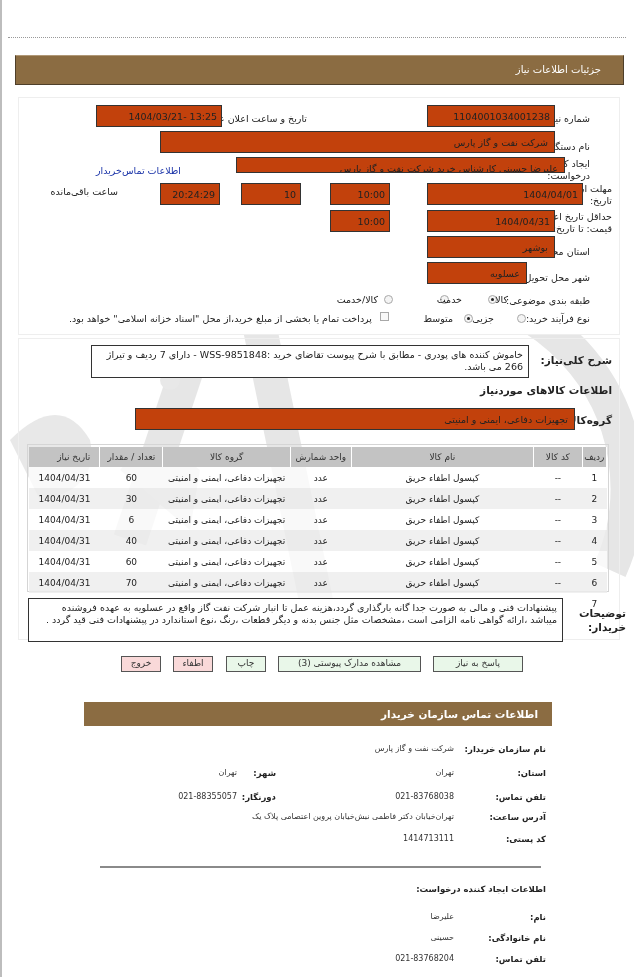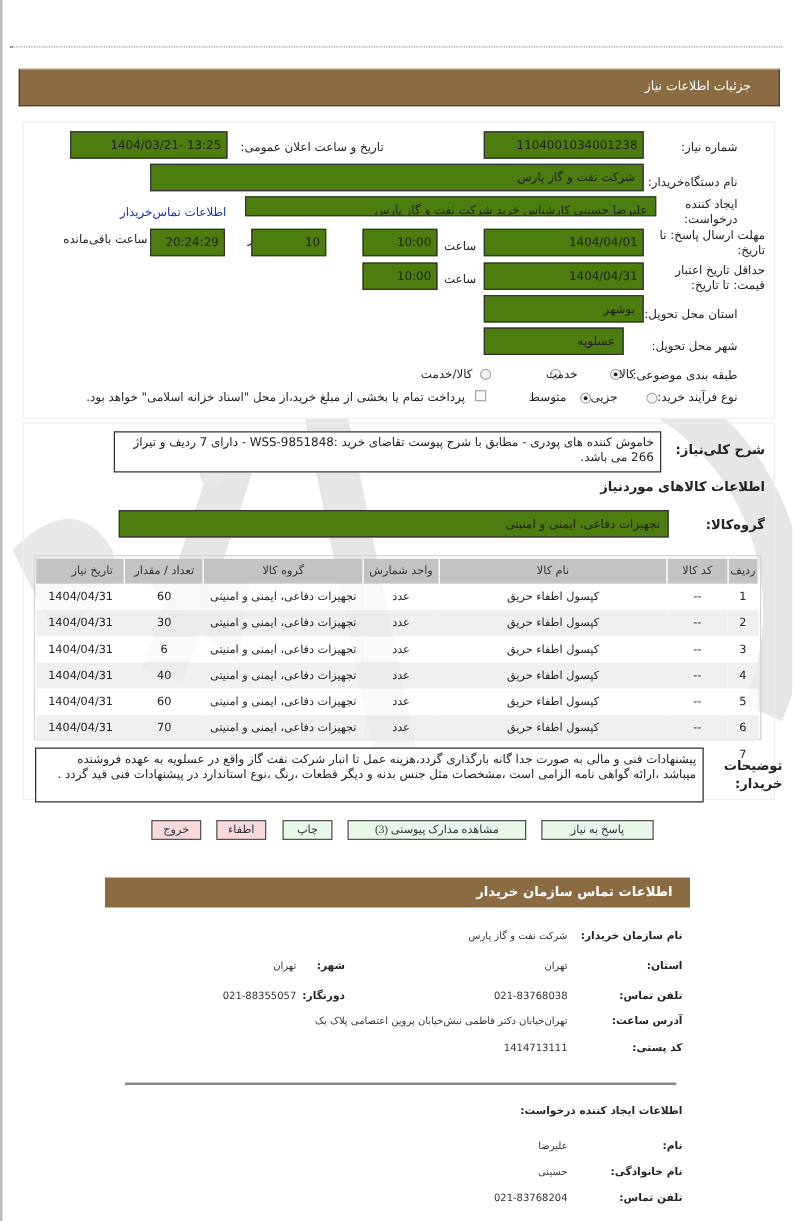--- a/index.html
+++ b/index.html
@@ -12,39 +12,39 @@
   .watermark { position: absolute; left: 0; top: 240px; width: 634px; height: 440px; pointer-events: none; z-index: 0; }
 
   .header-bar { position: absolute; left: 15px; top: 55px; width: 609px; height: 30px; background: #8b6c42; border: 1px solid #4e3f2a; border-top-color: #b09877; color: #fff; font-size: 10px; line-height: 28px; padding-right: 22px; }
 
   .panel { position: absolute; left: 18px; width: 602px; background: #fff; border: 1px solid #eeeeee; z-index: 1; }
   .panel.p1 { top: 97px; height: 238px; }
   .panel.p2 { top: 338px; height: 302px; background: transparent; }
 
   .lbl { position: absolute; font-size: 9.5px; color: #222; white-space: nowrap; z-index: 2; }
   .lbl.wrap { white-space: normal; line-height: 12px; }
-  .box { position: absolute; border: 1px solid #333; background: #4d7c0f; font-size: 9.5px; padding-right: 6px; line-height: 21px; text-align: right; white-space: nowrap; overflow: hidden; z-index: 2; }
+  .box { position: absolute; border: 1px solid #333; background: #c2410c; font-size: 9.5px; padding-right: 6px; line-height: 21px; text-align: right; white-space: nowrap; overflow: hidden; z-index: 2; margin-left: 40px; }
   .box.ltr { direction: ltr; text-align: right; padding-right: 4px; }
   .link { position: absolute; color: #1a33a8; font-size: 9.5px; white-space: nowrap; z-index: 2; cursor: pointer; }
 
   .radio { position: absolute; width: 9px; height: 9px; border-radius: 50%; border: 1px solid #a8a8a8; background: #f4f4f4; z-index: 2; }
   .radio.on::after { content: ""; position: absolute; left: 2px; top: 2px; width: 3px; height: 3px; border-radius: 50%; background: #222; }
   .check { position: absolute; width: 9px; height: 9px; border: 1px solid #a8a8a8; background: #f8f8f8; z-index: 2; }
 
   .section-title { position: absolute; font-weight: bold; font-size: 10.5px; color: #222; z-index: 2; white-space: nowrap; }
   .desc-box { position: absolute; border: 1px solid #333; background: #fff; font-size: 9.5px; line-height: 12px; padding: 3px 5px; z-index: 2; text-align: right; }
 
   table.items { position: absolute; left: 29px; top: 447px; width: 578px; border-collapse: collapse; z-index: 2; font-size: 9px; direction: rtl; }
   table.items th { background: #c3c3c3; color: #333; font-weight: normal; height: 20px; border-right: 1px solid #fff; text-align: center; font-size: 9px; }
   table.items td { height: 21px; text-align: center; color: #222; }
   table.items tr:nth-child(odd) td { background: rgba(255,255,255,0.75); }
   table.items tr:nth-child(even) td { background: rgba(236,236,236,0.8); }
   .items-frame { position: absolute; left: 27px; top: 444px; width: 582px; height: 148px; border: 1px solid #d5d5d5; z-index: 1; }
 
-  .btn { position: absolute; top: 656px; height: 16px; font-size: 9px; line-height: 12px; text-align: center; border: 1px solid #555; z-index: 2; cursor: pointer; overflow: hidden; color: #333; font-family: Liberation Serif, serif; }
+  .btn { position: absolute; top: 656px; height: 16px; font-size: 9px; line-height: 12px; text-align: center; border: 1px solid #555; z-index: 2; cursor: pointer; overflow: hidden; color: #333; }
   .btn.green { background: #e9f7e9; }
   .btn.red { background: #f9d9d9; }
 
   .contact-bar { position: absolute; left: 84px; top: 702px; width: 468px; height: 24px; background: #8b6c42; color: #fff; font-weight: bold; font-size: 10.5px; line-height: 24px; padding-right: 14px; z-index: 2; }
   .ci-lbl { position: absolute; font-weight: bold; font-size: 8.5px; color: #222; white-space: nowrap; z-index: 2; }
   .ci-val { position: absolute; font-size: 8px; color: #333; white-space: nowrap; z-index: 2; }
   .ci-val.ltr { direction: ltr; }
   .ci-rule { position: absolute; left: 100px; top: 866px; width: 441px; height: 2px; background: #8a8a8a; z-index: 2; }
 </style>
 </head>
@@ -79,38 +79,38 @@
 <div class="box ltr" style="left:56px; top:105px; width:126px; height:22px;">1404/03/21- 13:25</div>
 
 <span class="lbl" style="right:44px; top:141px;">نام دستگاه‌خریدار:</span>
 <div class="box" style="left:120px; top:131px; width:395px; height:22px;">شرکت نفت و گاز پارس</div>
 
 <span class="lbl wrap" style="right:44px; top:158px; width:70px;">ایجاد کننده درخواست:</span>
 <div class="box" style="left:196px; top:157px; width:329px; height:16px;">علیرضا  حسینی  کارشناس خرید شرکت نفت و گاز پارس</div>
 <span class="link" style="left:96px; top:165px;">اطلاعات تماس‌خریدار</span>
 
 <span class="lbl wrap" style="right:22px; top:183px; width:92px;">مهلت ارسال پاسخ: تا تاریخ:</span>
-<div class="box ltr" style="left:387px; top:183px; width:128px; height:22px;">1404/04/01</div>
+<div class="box ltr" style="left:387px; top:183px; width:156px; height:22px;">1404/04/01</div>
 <span class="lbl" style="right:253px; top:192px;">ساعت</span>
 <div class="box ltr" style="left:290px; top:183px; width:60px; height:22px;">10:00</div>
 <span class="lbl" style="right:422px; top:186px;">روز</span>
 <div class="box ltr" style="left:201px; top:183px; width:60px; height:22px;">10</div>
 <span class="lbl" style="right:516px; top:186px;">ساعت باقی‌مانده</span>
 <div class="box ltr" style="left:120px; top:183px; width:60px; height:22px;">20:24:29</div>
 
 <span class="lbl wrap" style="right:22px; top:211px; width:92px;">حداقل تاریخ اعتبار قیمت: تا تاریخ:</span>
 <div class="box ltr" style="left:387px; top:210px; width:128px; height:22px;">1404/04/31</div>
 <span class="lbl" style="right:253px; top:218px;">ساعت</span>
 <div class="box ltr" style="left:290px; top:210px; width:60px; height:22px;">10:00</div>
 
 <span class="lbl" style="right:44px; top:246px;">استان محل تحویل:</span>
 <div class="box" style="left:387px; top:236px; width:128px; height:22px;">بوشهر</div>
 
 <span class="lbl" style="right:44px; top:272px;">شهر محل تحویل:</span>
-<div class="box" style="left:387px; top:262px; width:112px; height:22px;">عسلویه</div>
+<div class="box" style="left:387px; top:262px; width:100px; height:22px;">عسلویه</div>
 
 <span class="lbl" style="right:44px; top:295px;">طبقه بندی موضوعی:</span>
 <span class="radio on" style="left:488px; top:295px;"></span>
 <span class="lbl" style="right:126px; top:294px;">کالا</span>
 <span class="radio" style="left:440px; top:295px;"></span>
 <span class="lbl" style="right:172px; top:294px;">خدمت</span>
 <span class="radio" style="left:384px; top:295px;"></span>
 <span class="lbl" style="right:256px; top:294px;">کالا/خدمت</span>
 
 <span class="lbl" style="right:44px; top:313px;">نوع فرآیند خرید:</span>

